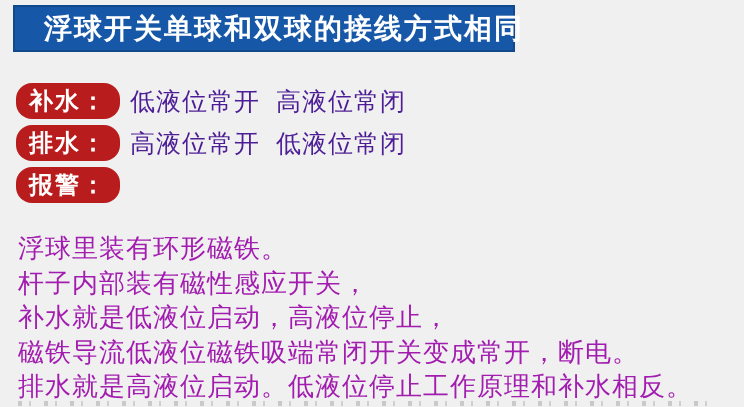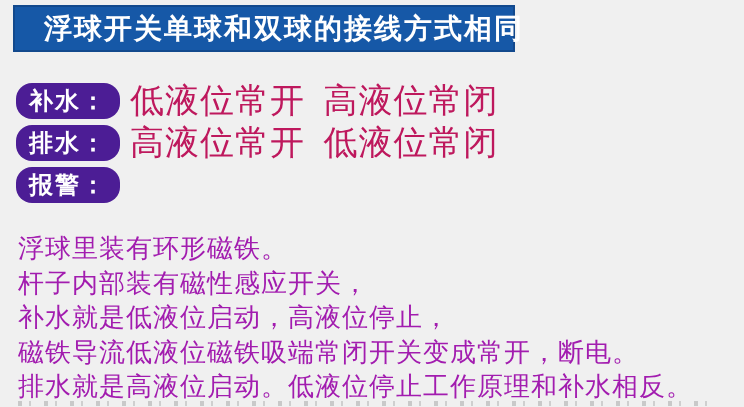--- a/index.html
+++ b/index.html
@@ -47,35 +47,35 @@
   }
   .rule-row {
     display: flex;
     align-items: center;
     height: 36px;
     margin-bottom: 6px;
   }
   .rule-badge {
     width: 104px;
     height: 36px;
-    background: #4c1d95;
+    background: #b91c1c;
     border-radius: 16px;
     color: #ffffff;
     font-size: 24px;
     font-weight: bold;
     display: flex;
     align-items: center;
     justify-content: center;
     letter-spacing: 2px;
     flex: none;
   }
   .rule-text {
     margin-left: 10px;
-    font-size: 34px;
-    color: #be185d;
+    font-size: 25px;
+    color: #4c1d95;
     letter-spacing: 1px;
     word-spacing: 8px;
     white-space: nowrap;
   }
 
   
   .body-text {
     position: absolute;
     left: 18px;
     top: 231px;

